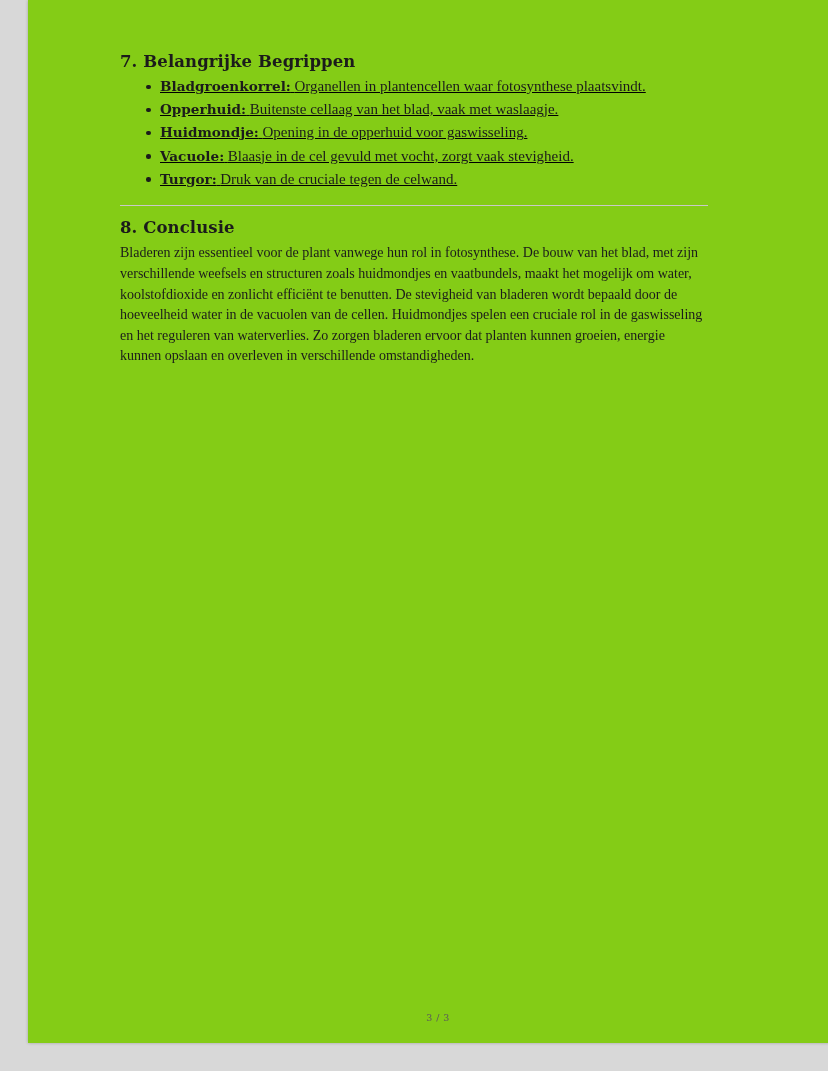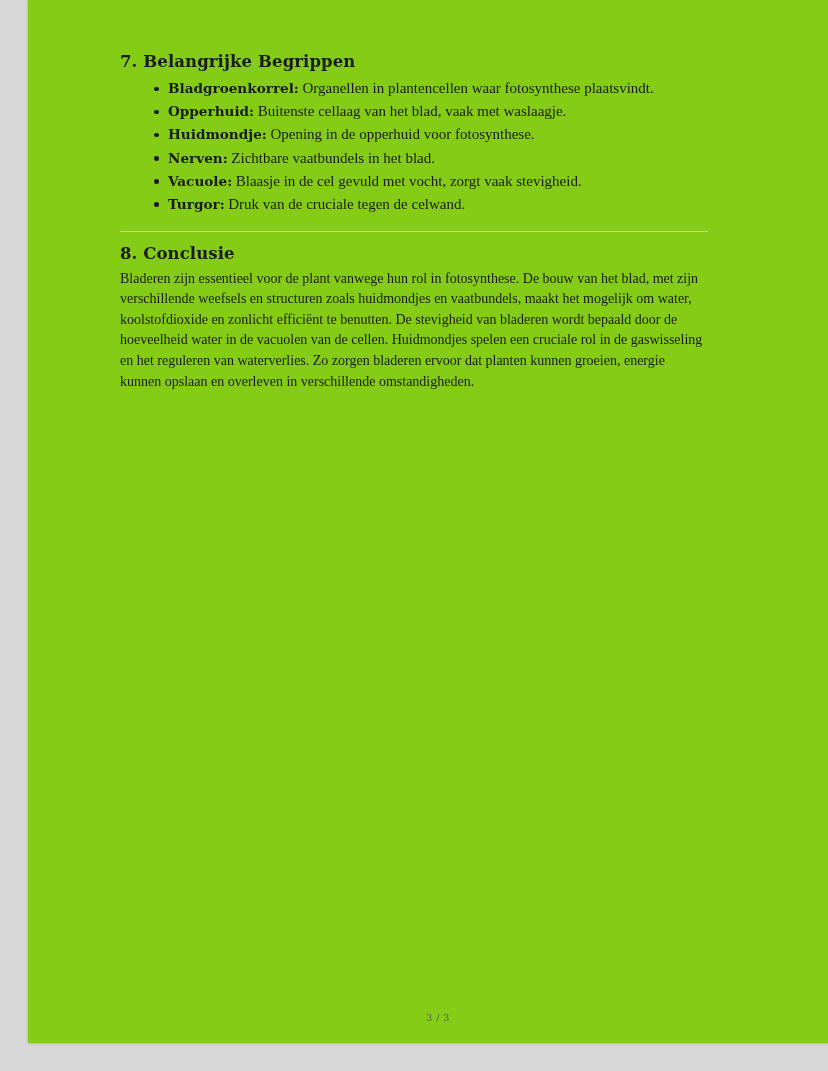--- a/index.html
+++ b/index.html
@@ -30,23 +30,24 @@
   }
   h2.section-heading {
     font-family: "DejaVu Serif", serif;
     font-size: 16.5px;
     font-weight: 600;
     color: #1b1b1b;
     margin: 0 0 6px 0;
     letter-spacing: 0.1px;
   }
   ul.terms {
-    margin: 8px;
+    margin: 0;
     padding: 0 0 0 26px;
     list-style: none;
+    text-decoration: underline;
   }
   ul.terms li {
     position: relative;
     font-size: 14.4px;
     line-height: 19.6px;
     color: #1b1b1b;
     margin: 0 0 3.6px 0;
     padding-left: 14px;
   }
   ul.terms li::before {
@@ -104,25 +105,21 @@
       <li>
         <span class="term-name">Bladgroenkorrel:</span>
         <span class="term-def">Organellen in plantencellen waar fotosynthese plaatsvindt.</span>
       </li>
       <li>
         <span class="term-name">Opperhuid:</span>
         <span class="term-def">Buitenste cellaag van het blad, vaak met waslaagje.</span>
       </li>
       <li>
         <span class="term-name">Huidmondje:</span>
-        <span class="term-def">Opening in de opperhuid voor fotosynthese.</span>
-      </li>
-      <li>
-        <span class="term-name">Nerven:</span>
-        <span class="term-def">Zichtbare vaatbundels in het blad.</span>
+        <span class="term-def">Opening in de opperhuid voor gaswisseling.</span>
       </li>
       <li>
         <span class="term-name">Vacuole:</span>
         <span class="term-def">Blaasje in de cel gevuld met vocht, zorgt vaak stevigheid.</span>
       </li>
       <li>
         <span class="term-name">Turgor:</span>
         <span class="term-def">Druk van de cruciale tegen de celwand.</span>
       </li>
     </ul>

